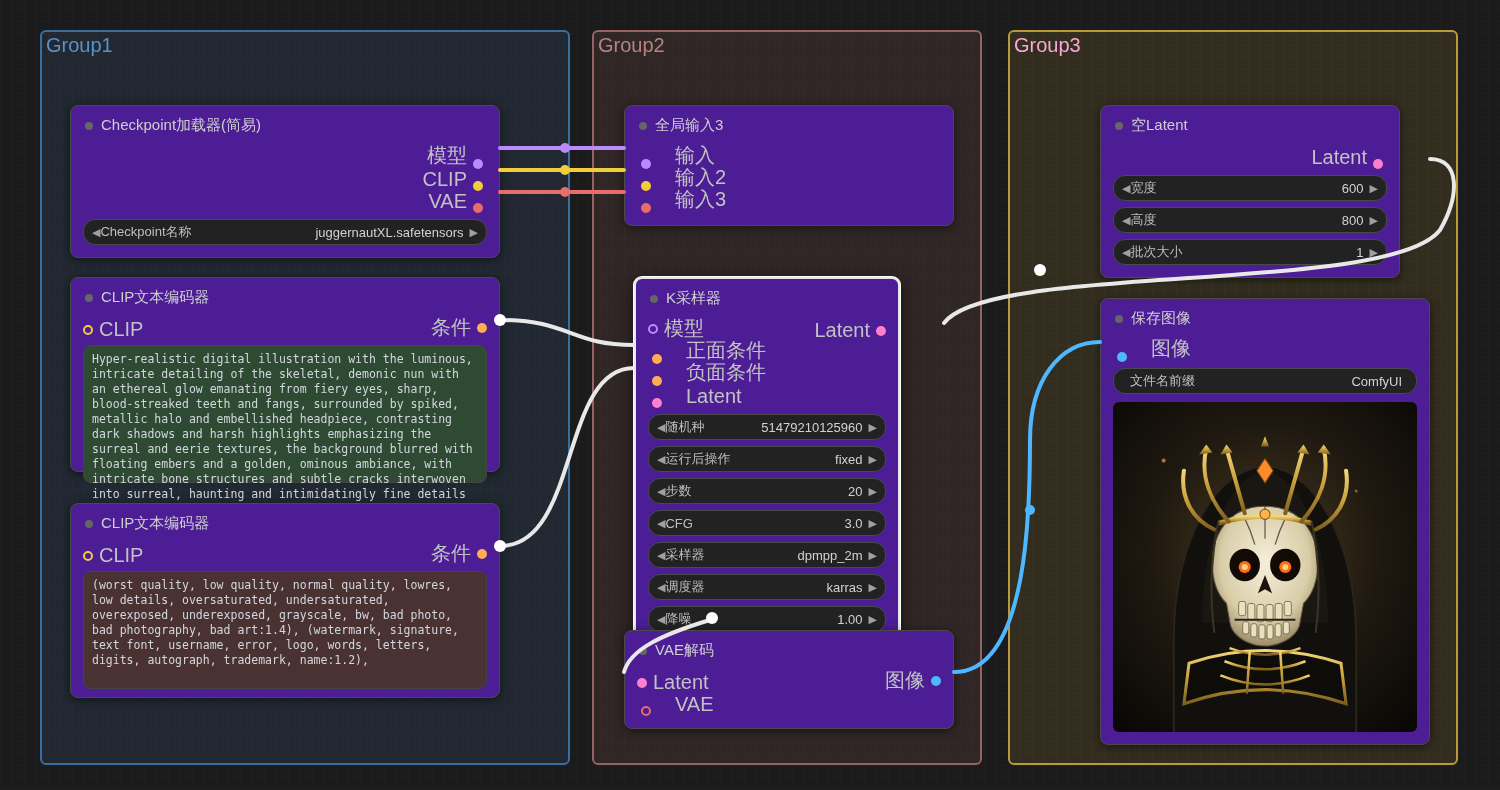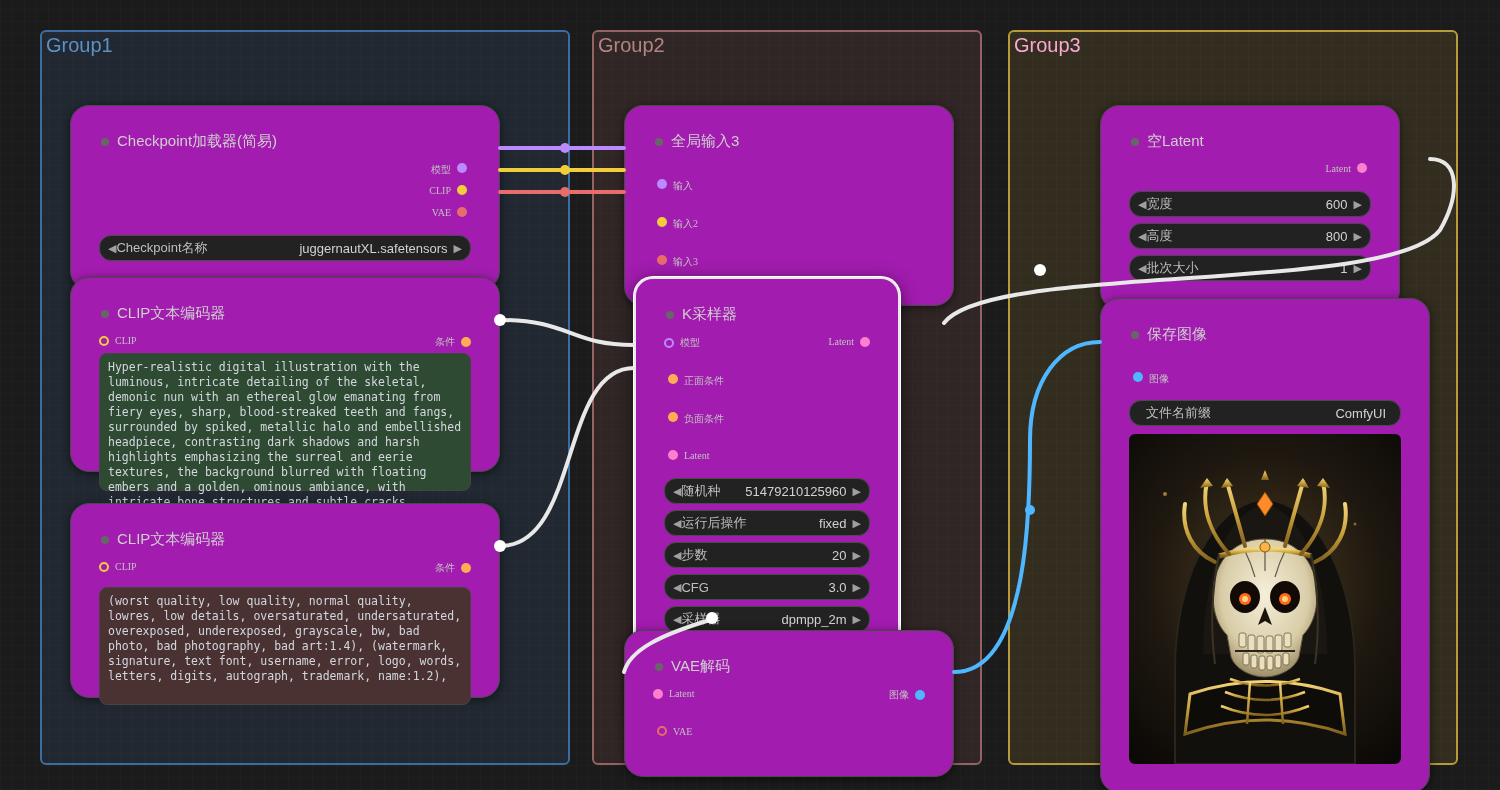--- a/index.html
+++ b/index.html
@@ -43,53 +43,52 @@
   .group-red { border-color: #976262; }
   .group-red .group-title { color: #b38484; }
   .group-red-tint { background: rgba(150,90,90,0.18); }
   .group-yellow { border-color: #b89a3a; }
   .group-yellow .group-title { color: #f9a8d4; }
   .group-yellow-tint { background: rgba(185,155,60,0.15); }
 
   
   .node {
     position: absolute;
-    background: #a21caf;
+    background: #4c1d95;
     border: 1px solid #4a4a4a;
-    border-radius: 19px;
+    border-radius: 8px;
     box-shadow: 0 2px 10px rgba(0,0,0,0.5);
-    padding: 16px;
+    padding: 0;
   }
   .node.selected { border: 2px solid #e8e8e8; box-shadow: 0 0 0 1px #fff, 0 4px 18px rgba(0,0,0,0.6); }
   .node-header {
     display: flex;
     align-items: center;
     gap: 8px;
     padding: 10px 14px 8px 14px;
     font-size: 15px;
     color: #cfcfcf;
   }
   .node-header.collapse-dot::before {
     content: "";
     width: 8px; height: 8px;
     border-radius: 50%;
     background: #666;
     display: inline-block;
   }
   .node-body { padding: 4px 10px 12px 10px; }
   .port-row {
     display: flex;
-    align-items: flex-start;
+    align-items: flex-end;
     height: 22px;
-    font-size: 10px;
+    font-size: 20px;
     color: #c2c2c2;
     position: relative;
-    font-family: Liberation Serif, serif;
-  }
-  .port-row.left { justify-content: flex-start; padding-left: 6px; gap: 6px; margin-top: 16px; }
+  }
+  .port-row.left { justify-content: flex-start; padding-left: 6px; gap: 24px; }
   .port-row.right { justify-content: flex-end; padding-right: 6px; gap: 6px; }
   .port-row.split { justify-content: space-between; padding: 0 2px; }
   .port-dot {
     width: 10px; height: 10px;
     border-radius: 50%;
     display: inline-block;
     border: 2px solid #777;
     background: #2f2f2f;
   }
   .port-dot.filled { border: none; }

